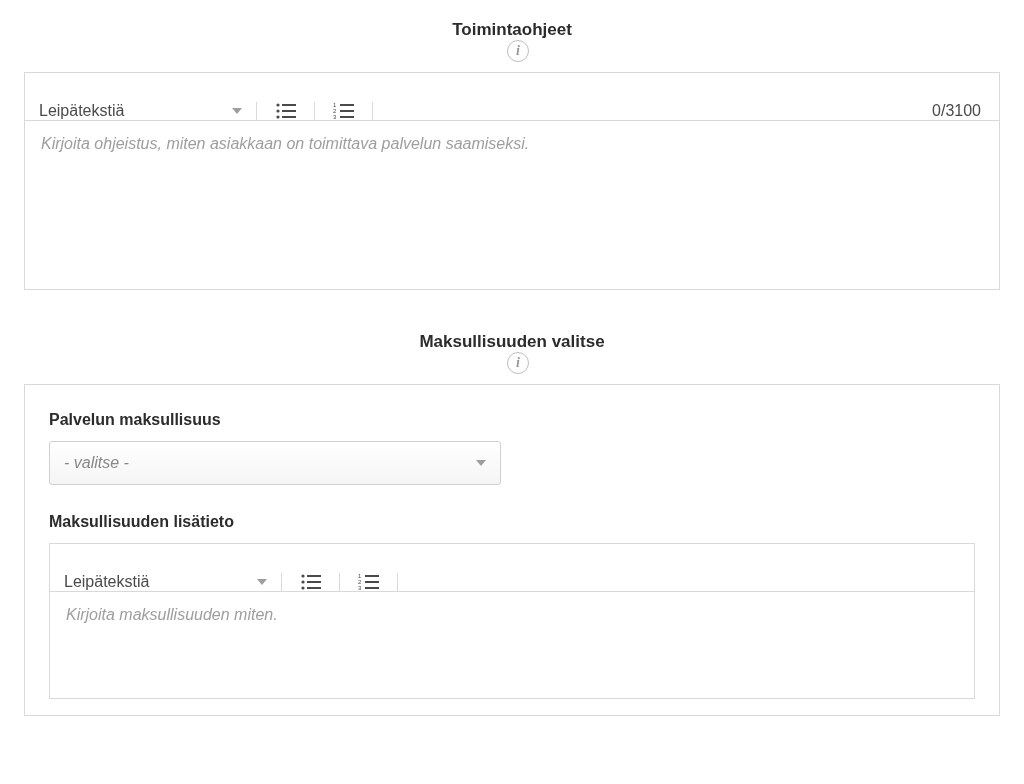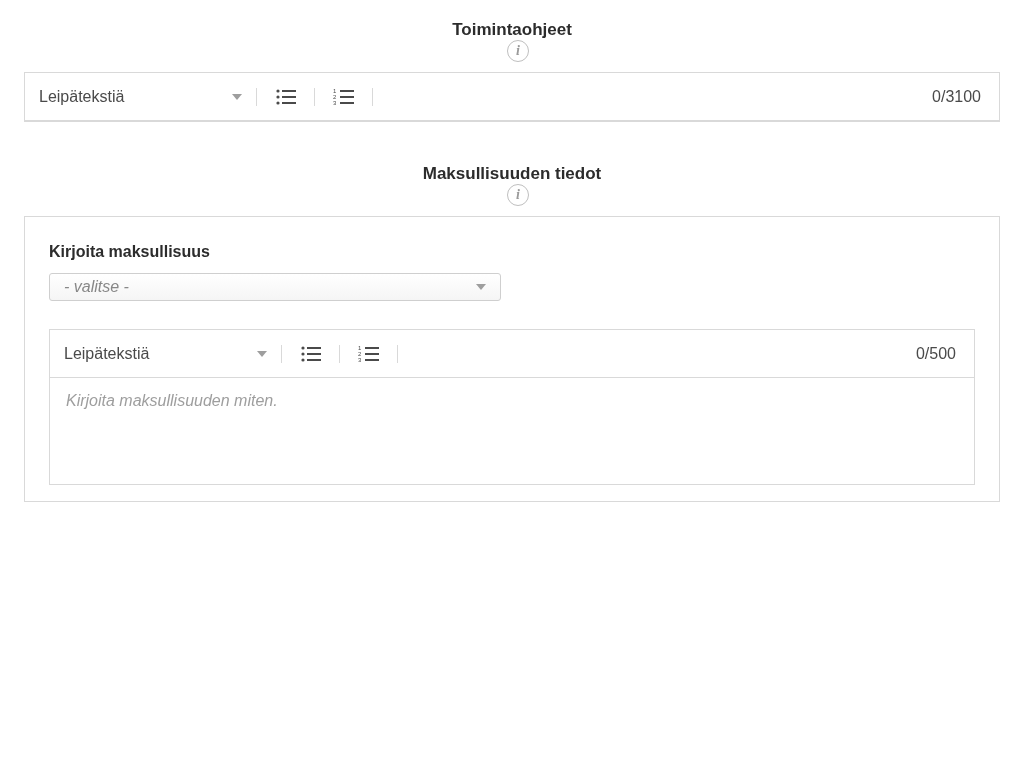--- a/index.html
+++ b/index.html
@@ -38,21 +38,21 @@
     font-size: 14px;
     font-weight: bold;
     cursor: pointer;
   }
   .panel {
     border: 1px solid #d9d9d9;
     background: #fff;
   }
   .editor-toolbar {
     display: flex;
-    align-items: center;
+    align-items: flex-end;
     border-bottom: 1px solid #d9d9d9;
     height: 48px;
   }
   .format-select {
     width: 232px;
     min-width: 232px;
     display: flex;
     align-items: center;
     justify-content: space-between;
     padding: 0 14px;
@@ -95,21 +95,21 @@
   .gap { height: 42px; }
   .panel-inner { padding: 26px 24px 6px 24px; }
   .field-label {
     font-size: 16px;
     font-weight: bold;
     color: #2c2c2c;
     margin: 0 0 12px 0;
   }
   .select-box {
     width: 452px;
-    height: 28px;
+    height: 44px;
     border: 1px solid #cfcfcf;
     border-radius: 3px;
     background: linear-gradient(#ffffff, #f5f5f5);
     display: flex;
     align-items: center;
     justify-content: space-between;
     padding: 0 14px;
     cursor: pointer;
     color: #888;
     font-style: italic;
@@ -149,38 +149,40 @@
         <rect x="7" y="2" width="14" height="2" fill="#4a4a4a"></rect>
         <text x="0" y="11" font-size="6" fill="#4a4a4a" font-family="Arial">2</text>
         <rect x="7" y="8" width="14" height="2" fill="#4a4a4a"></rect>
         <text x="0" y="17" font-size="6" fill="#4a4a4a" font-family="Arial">3</text>
         <rect x="7" y="14" width="14" height="2" fill="#4a4a4a"></rect>
       </svg>
     </div>
     <div class="tb-spacer"></div>
     <div class="char-count">0/3100</div>
   </div>
+  <div class="editor-body">Kirjoita ohjeistus, miten asiakkaan on toimittava palvelun saamiseksi.</div>
 </div>
 
 <div class="gap"></div>
 
 <div class="section-header">
-  <h3>Maksullisuuden tiedot</h3>
+  <h3>Maksullisuuden valitse</h3>
   <div class="info-circle">i</div>
 </div>
 
 <div class="panel">
   <div class="panel-inner">
 
-    <div class="field-label">Kirjoita maksullisuus</div>
+    <div class="field-label">Palvelun maksullisuus</div>
     <div class="select-box">
       <span>- valitse -</span>
       <span class="caret-down"></span>
     </div>
 
+    <div class="field-label">Maksullisuuden lisätieto</div>
 
     <div class="inner-editor">
       <div class="editor-toolbar">
         <div class="format-select">
           <span>Leipätekstiä</span>
           <span class="caret-down"></span>
         </div>
         <div class="tb-btn">
           <svg width="22" height="18" viewBox="0 0 22 18">
             <circle cx="3" cy="3" r="1.6" fill="#4a4a4a"></circle>
@@ -195,19 +197,18 @@
           <svg width="22" height="18" viewBox="0 0 22 18">
             <text x="0" y="5" font-size="6" fill="#4a4a4a" font-family="Arial">1</text>
             <rect x="7" y="2" width="14" height="2" fill="#4a4a4a"></rect>
             <text x="0" y="11" font-size="6" fill="#4a4a4a" font-family="Arial">2</text>
             <rect x="7" y="8" width="14" height="2" fill="#4a4a4a"></rect>
             <text x="0" y="17" font-size="6" fill="#4a4a4a" font-family="Arial">3</text>
             <rect x="7" y="14" width="14" height="2" fill="#4a4a4a"></rect>
           </svg>
         </div>
         <div class="tb-spacer"></div>
-        <div class="char-count">0/500</div>
       </div>
       <div class="editor-body small">Kirjoita maksullisuuden miten.</div>
     </div>
 
   </div>
 </div>
 
 </body></html>

